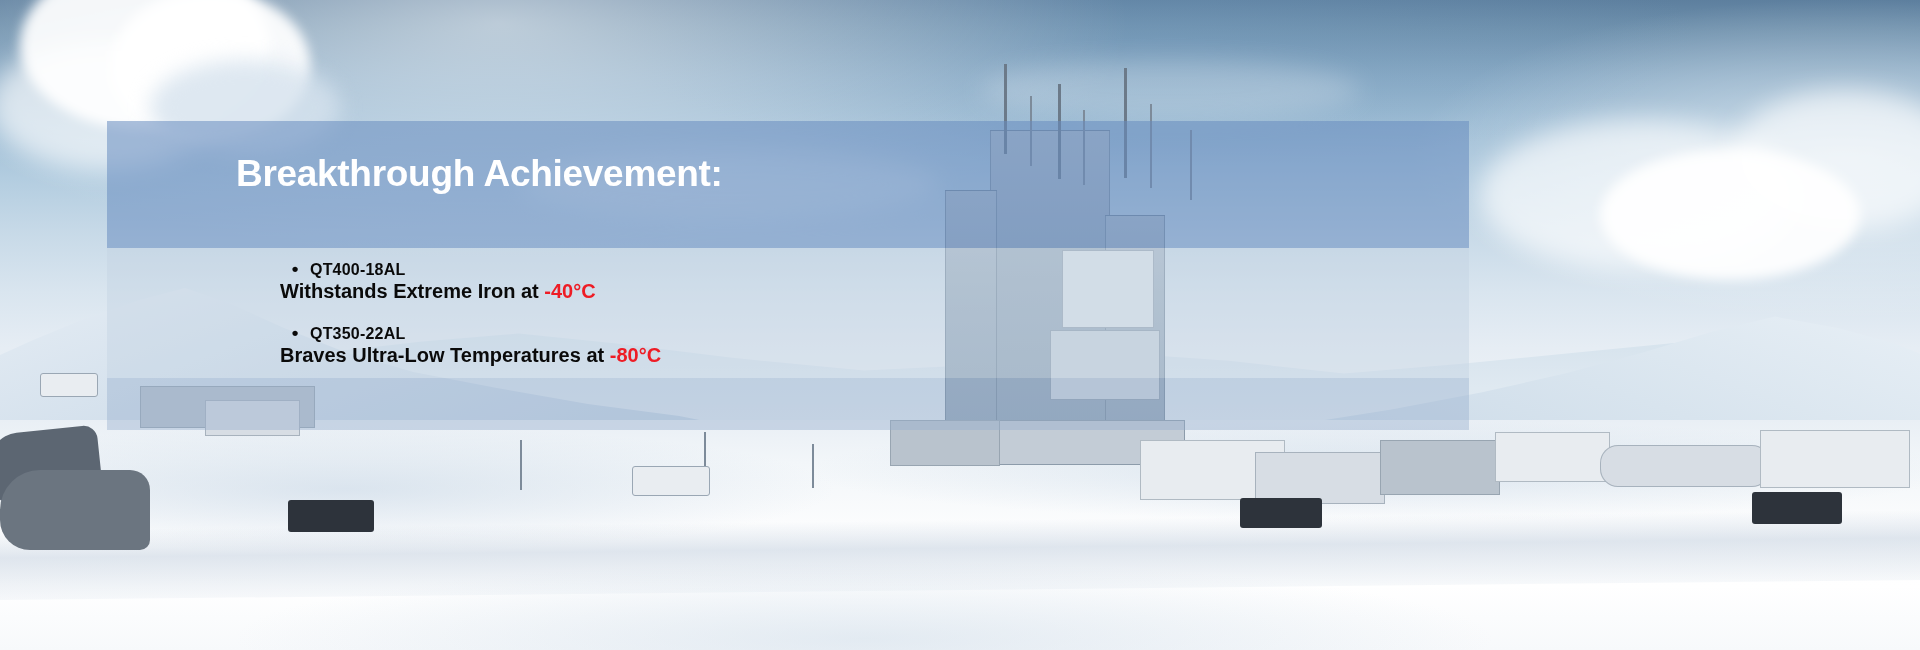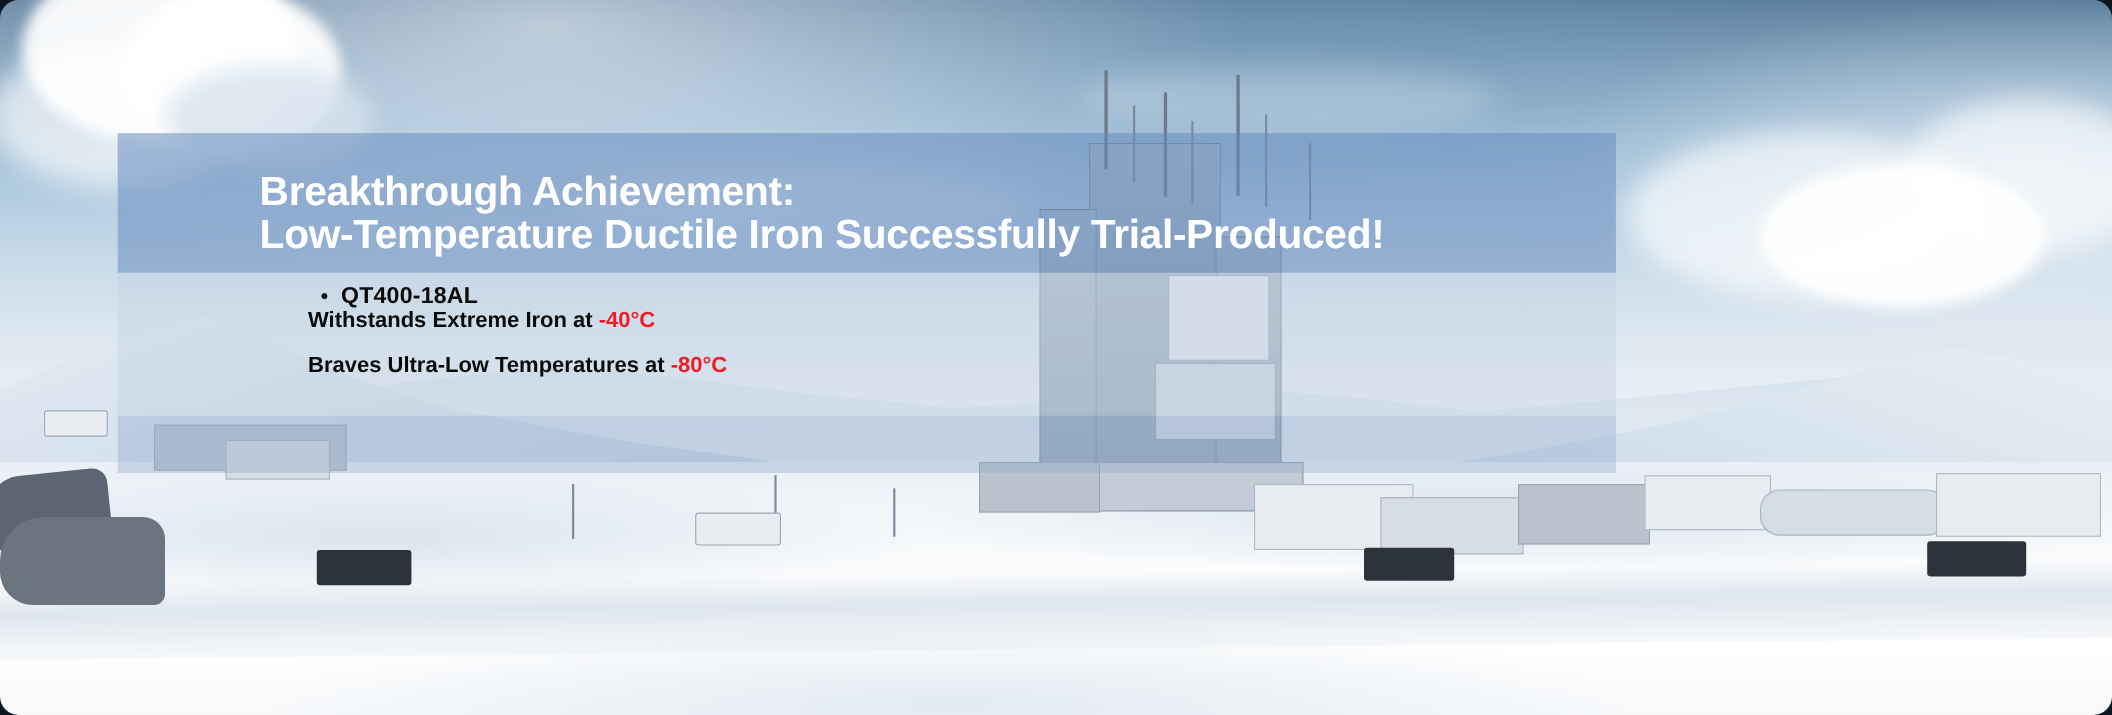--- a/index.html
+++ b/index.html
@@ -2,21 +2,21 @@
 <html><head>
 <meta charset="utf-8">
 <style>
   * { margin:0; padding:0; box-sizing:border-box; }
   html, body {
     width:1920px; height:650px; overflow:hidden;
     font-family:"Liberation Sans", sans-serif;
     background:#0b1622;
   }
   #banner {
-    position:relative; width:1920px; height:650px; overflow:hidden;border-radius:17px;
+    position:relative; width:1920px; height:650px; overflow:hidden;
   }
 
   
   .sky {
     position:absolute; left:0; top:0; width:1920px; height:470px;
     background:
       linear-gradient(to bottom,
         #5d7f9e 0%,
         #6e90ac 6%,
         #88a9c4 16%,
@@ -116,21 +116,21 @@
   .headline .l2 { display:block; margin-top:1px; }
 
   .bullets {
     position:absolute; left:280px; top:258px; width:900px;
     color:#0a0a0a; font-weight:bold; font-size:20px; line-height:21px;
   }
   .blk { margin-bottom:20px; }
   .blk:last-child { margin-bottom:0; }
   .b-row { display:block; }
   .dot { display:inline-block; width:30px; text-align:center; font-size:19px; }
-  .code { font-size:21px; letter-spacing:.2px; }
+  .code { font-size:16px; letter-spacing:.2px; }
   .desc { display:block; margin-top:1px; font-size:20px; }
   .hot { color:#ee1c25;text-align:right; }
 </style>
 </head>
 <body>
 
 <div id="banner">
 
   <div class="sky"></div>
   <div class="sky-wash"></div>
@@ -189,30 +189,32 @@
   <div class="veh" style="left:288px;  top:500px; width:86px; height:32px;"></div>
   <div class="veh" style="left:1240px; top:498px; width:82px; height:30px;"></div>
   <div class="veh" style="left:1752px; top:492px; width:90px; height:32px;"></div>
 
   <div class="panel-head"></div>
   <div class="panel-body"></div>
   <div class="panel-foot"></div>
 
   <div class="headline">
     <span class="l1">Breakthrough Achievement:</span>
-    <span class="l2">Low-Temperature Ductile Iron Successfully Trial-Produced!</span>
   </div>
 
   <div class="bullets">
 
     <div class="blk">
       <span class="b-row">
         <span class="dot">•</span><span class="code">QT400-18AL</span>
       </span>
       <span class="desc"><span>Withstands Extreme Iron at </span><span class="hot">-40°C</span></span>
     </div>
 
     <div class="blk">
+      <span class="b-row">
+        <span class="dot">•</span><span class="code">QT350-22AL</span>
+      </span>
       <span class="desc"><span>Braves Ultra-Low Temperatures at </span><span class="hot">-80°C</span></span>
     </div>
 
   </div>
 </div>
 
 </body></html>

